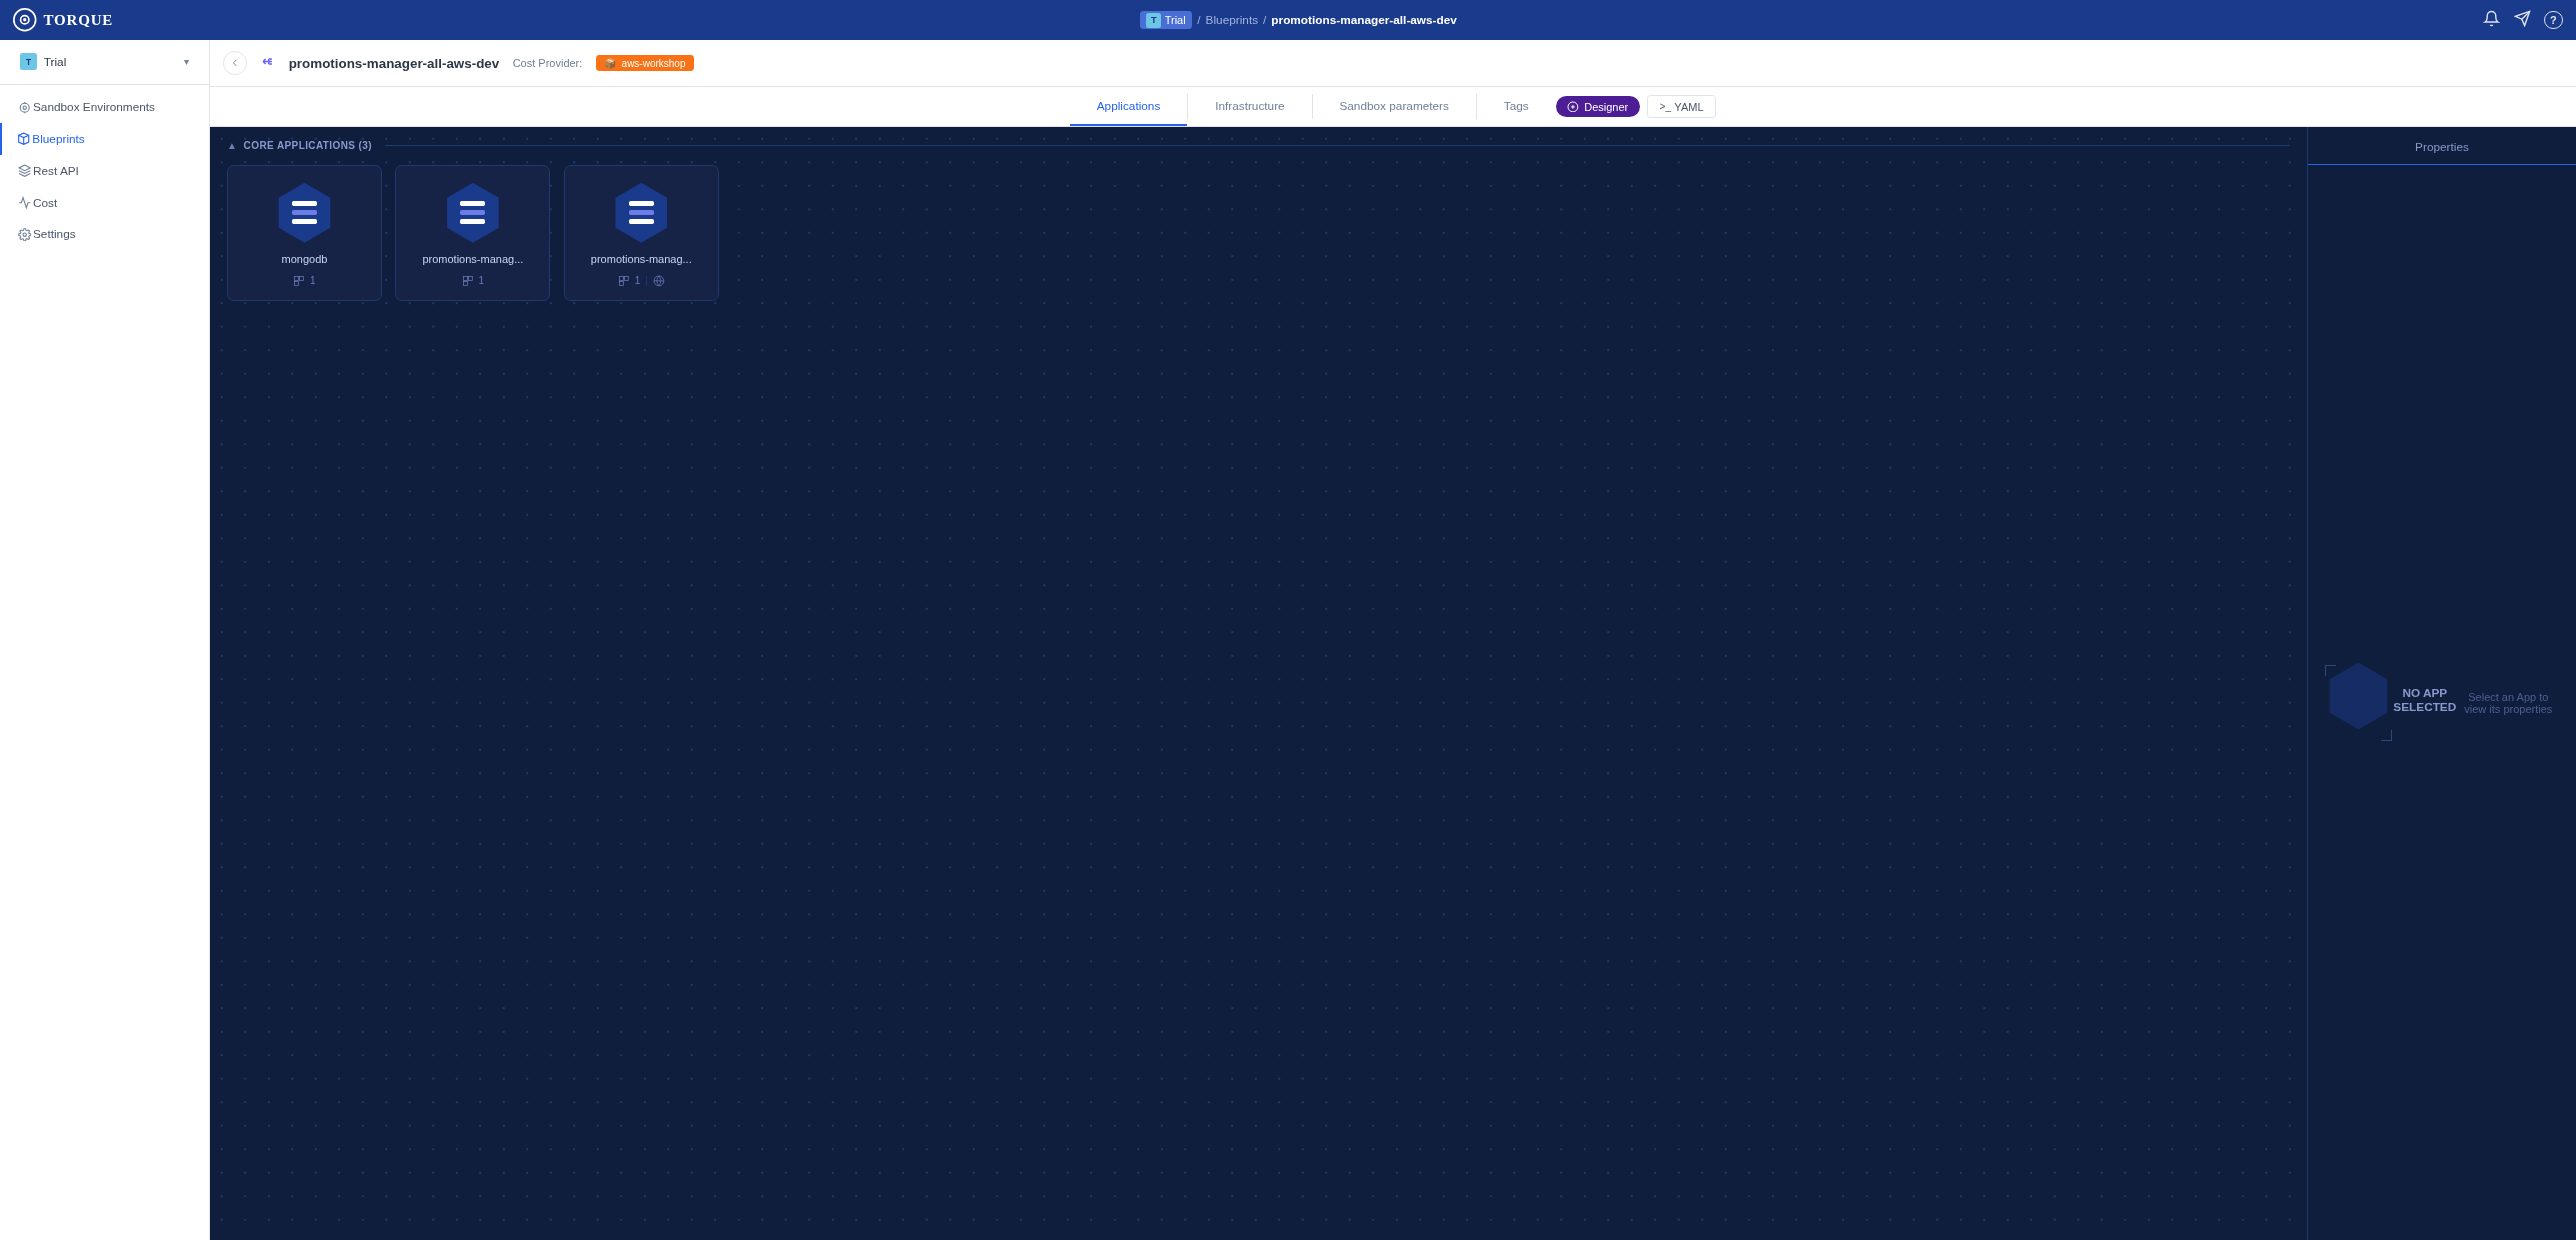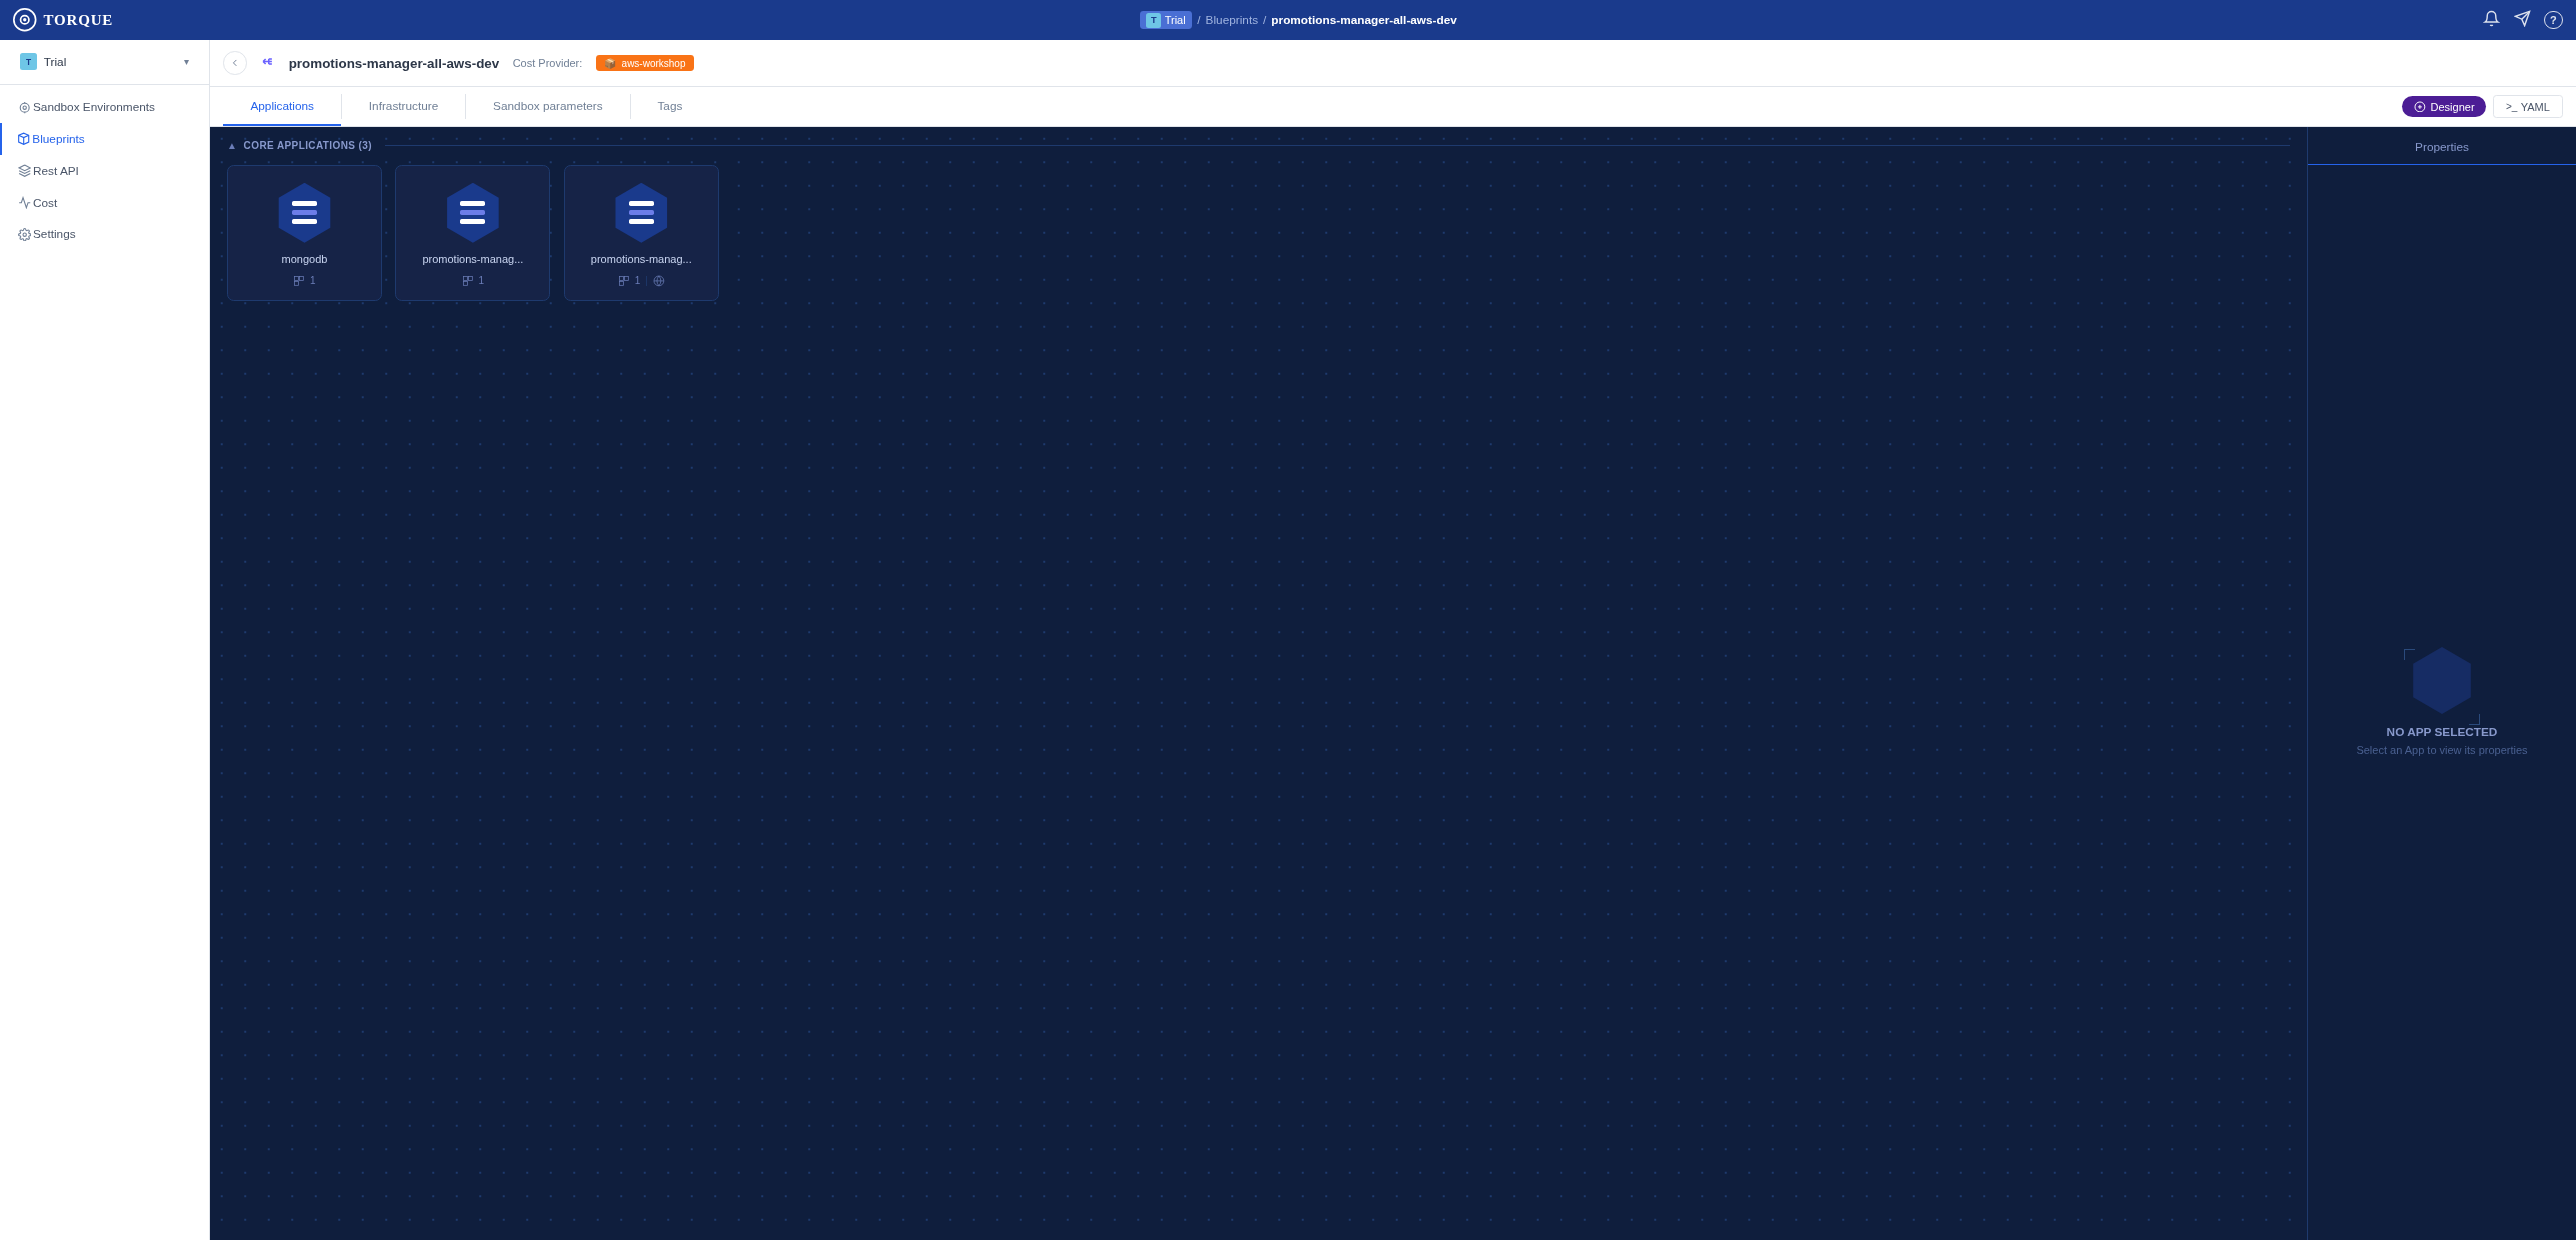--- a/index.html
+++ b/index.html
@@ -39,21 +39,21 @@
     .nav-item .nav-icon { width: 15px; height: 15px; display: flex; align-items: center; justify-content: center; flex-shrink: 0; }
 
     
     .content-header { background: white; border-bottom: 0.8px solid #e0e4ea; padding: 0 13.4px; display: flex; align-items: center; gap: 13.4px; height: 47px; }
     .back-btn { width: 23.5px; height: 23.5px; border-radius: 50%; border: 0.8px solid #e0e4ea; display: flex; align-items: center; justify-content: center; cursor: pointer; color: #718096; font-size: 11.8px; }
     .blueprint-name { font-size: 13.4px; font-weight: 600; color: #2d3748; }
     .cloud-provider-label { color: #718096; font-size: 11px; }
     .cloud-provider-badge { background: #f97316; color: white; padding: 2.5px 8.4px; border-radius: 3.4px; font-size: 10px; font-weight: 500; display: flex; align-items: center; gap: 5px; }
 
     
-    .tabs-bar { background: white; border-bottom: 0.8px solid #e0e4ea; display: flex; align-items: center; padding: 0 13.4px; height: 40px; justify-content: space-between; }
+    .tabs-bar { background: white; border-bottom: 0.8px solid #e0e4ea; display: flex; align-items: center; padding: 0 13.4px; height: 40px; justify-content: center; }
     .tabs-left { display: flex; align-items: stretch; gap: 0; height: 100%; }
     .tab { padding: 0 27px; display: flex; align-items: center; cursor: pointer; color: #718096; font-size: 11.8px; border-bottom: 2.5px solid transparent; transition: all 0.15s; }
     .tab.active { color: #2563eb; border-bottom: 2.5px solid #2563eb; font-weight: 500; }
     .tab-divider { width: 0.8px; background: #e0e4ea; margin: 6.7px 0; }
     .tabs-right { display: flex; align-items: center; gap: 6.7px; }
     .designer-btn { background: #4c1d95; color: white; padding: 4.2px 11.8px; border-radius: 17px; font-size: 11px; cursor: pointer; display: flex; align-items: center; gap: 5px; }
     .yaml-btn { background: transparent; border: 0.8px solid #e0e4ea; color: #4a5568; padding: 4.2px 11.8px; border-radius: 3.4px; font-size: 11px; cursor: pointer; display: flex; align-items: center; gap: 3.4px; }
 
     
     .main-content { display: flex; flex: 1; overflow: hidden; }
@@ -71,21 +71,21 @@
     .app-icon-hex { width: 60px; height: 60px; position: relative; display: flex; align-items: center; justify-content: center; }
     .hex-bg { width: 60px; height: 60px; background: #1a3a8c; clip-path: polygon(50% 0%, 93% 25%, 93% 75%, 50% 100%, 7% 75%, 7% 25%); display: flex; align-items: center; justify-content: center; }
     .hex-inner { display: flex; flex-direction: column; gap: 2.5px; align-items: center; }
     .app-name { color: #c8d4f0; font-size: 11px; text-align: center; }
     .app-meta { display: flex; align-items: center; gap: 5px; color: #6b7db8; font-size: 10px; }
     .meta-sep { color: #1e3a6e; }
 
     
     .props-header { padding: 13.4px 17px 0; border-bottom: 1.7px solid #2563eb; }
     .props-title { color: #8899cc; font-size: 11.8px; padding-bottom: 10px; text-align: center; }
-    .props-body { flex: 1; display: flex; flex-direction: column; align-items: center; justify-content: center; padding: 17px; }
+    .props-body { flex: 1; display: flex; flex-direction: row; align-items: center; justify-content: center; padding: 17px; }
     .no-app-hex { width: 67px; height: 67px; background: #1e3a8c; clip-path: polygon(50% 0%, 93% 25%, 93% 75%, 50% 100%, 7% 75%, 7% 25%); opacity: 0.5; margin-bottom: 13.4px; }
     .no-app-title { color: #8899cc; font-size: 11.8px; font-weight: 600; text-align: center; margin-bottom: 5px; }
     .no-app-subtitle { color: #4a6090; font-size: 11px; text-align: center; }
 
     
     .corner-frame { position: relative; width: 76px; height: 76px; display: flex; align-items: center; justify-content: center; }
     .corner-frame::before, .corner-frame::after { content: ''; position: absolute; border-color: #2a4a7c; border-style: solid; width: 10px; height: 10px; }
     .corner-frame::before { top: 0; left: 0; border-width: 1.7px 0 0 1.7px; }
     .corner-frame::after { bottom: 0; right: 0; border-width: 0 1.7px 1.7px 0; }
   </style>

